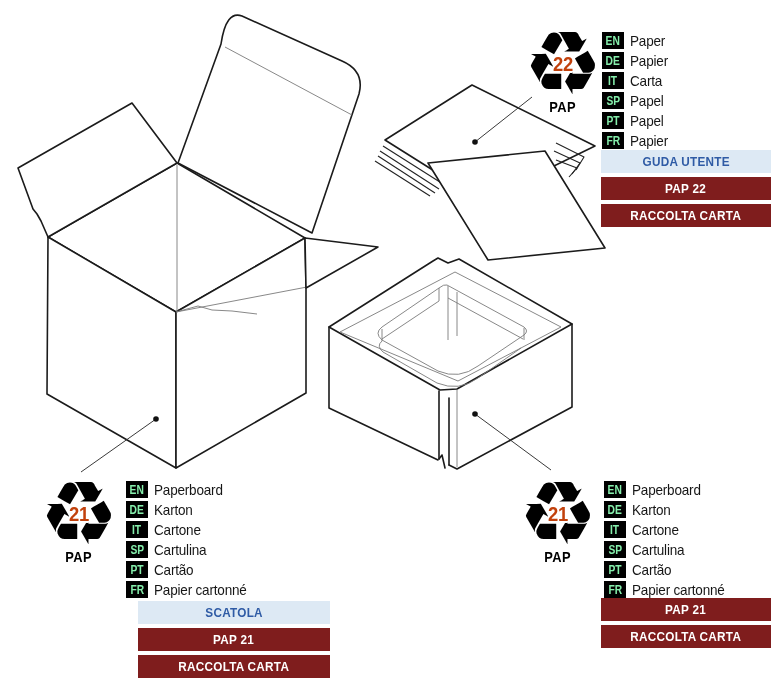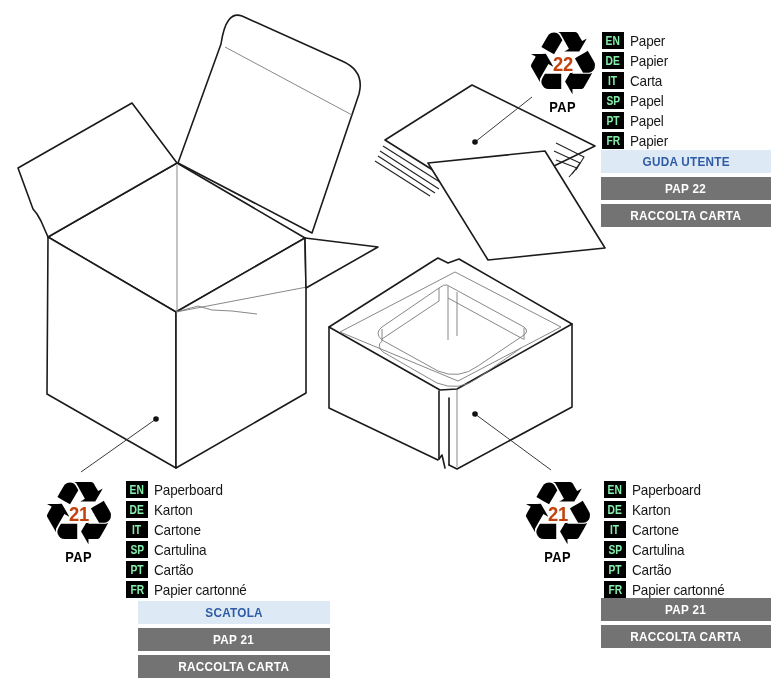--- a/index.html
+++ b/index.html
@@ -37,21 +37,21 @@
   .lbl{font-size:15px;color:#161616;white-space:nowrap;}
   .lbl span{display:inline-block;transform:scaleX(0.9);transform-origin:left center;letter-spacing:-0.2px;}
 
   .banners{position:absolute;}
   .banner{
     height:23px;margin-bottom:4px;display:flex;align-items:center;justify-content:center;
     font-size:13.5px;font-weight:bold;
   }
   .banner span{display:inline-block;transform:scaleX(0.87);letter-spacing:0.3px;white-space:nowrap;}
   .banner.light{background:#dde9f4;color:#2f5ba5;}
-  .banner.dark{background:#737373;color:#ffffff;}
+  .banner.dark{background:#7f1d1d;color:#ffffff;}
 </style>
 </head>
 <body>
 
 <div class="canvas">
 
   <svg width="774" height="683" viewBox="0 0 774 683">
 
     <g>
       <path class="bw" d="M48,237 L177,163 L305,238 L176,312 Z"></path>

